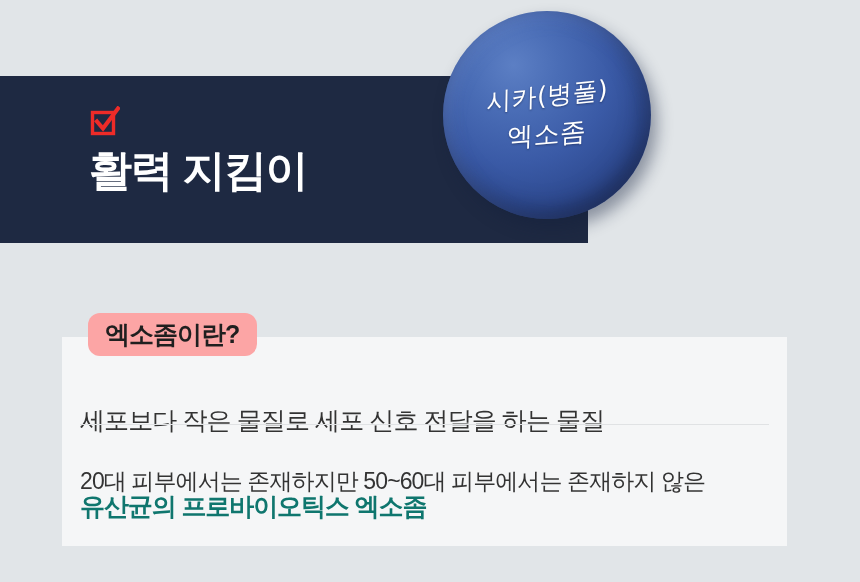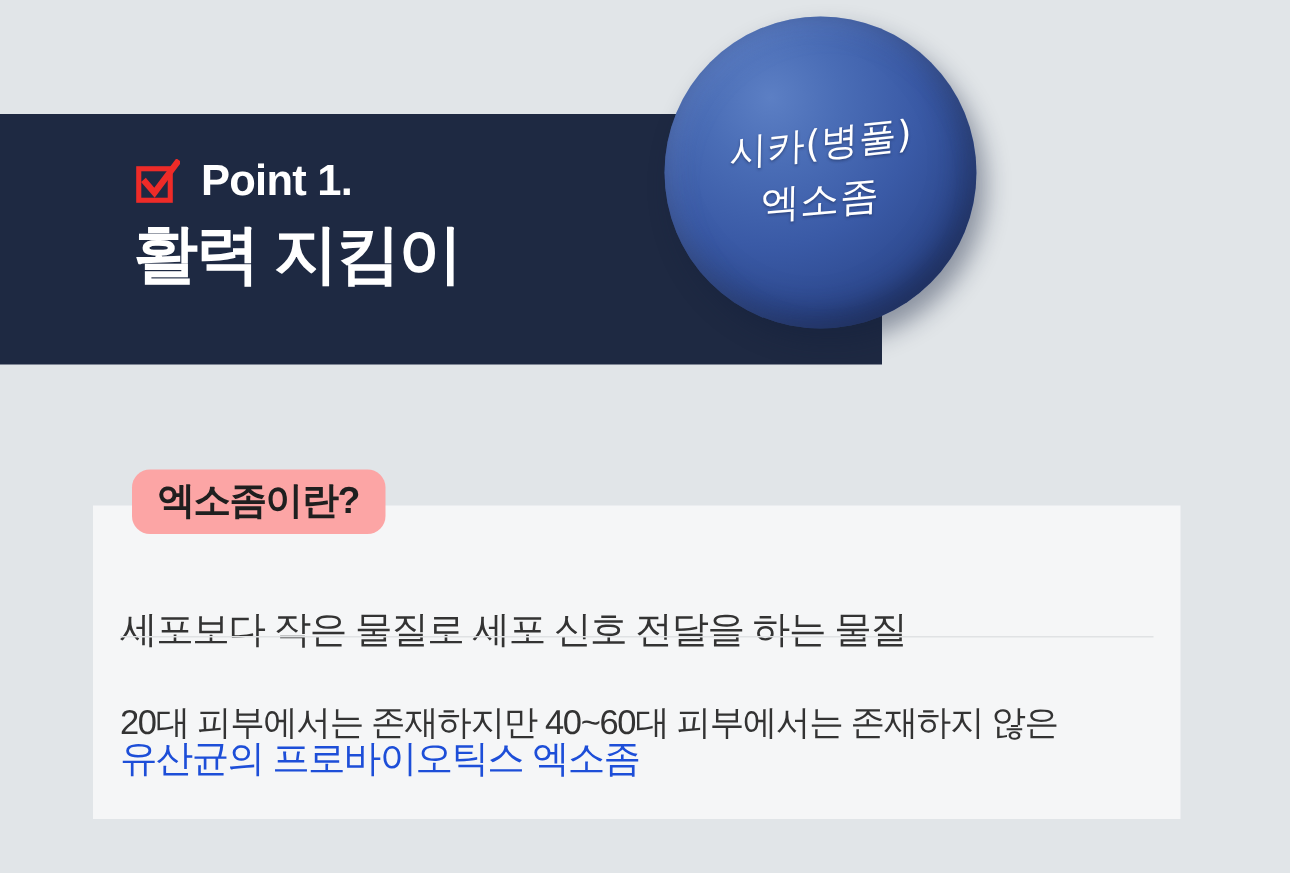--- a/index.html
+++ b/index.html
@@ -160,22 +160,22 @@
     font-weight: normal;
   }
   .body-line.l2 {
     top: 470px;
     font-size: 23px;
     font-weight: normal;
   }
   .body-line.l3 {
     top: 494px;
     font-size: 25px;
-    font-weight: normal;
-    color: #1d4ed8;
+    font-weight: bold;
+    color: #0f766e;
     letter-spacing: -1.1px;
   }
 
   .divider {
     position: absolute;
     left: 80px;
     top: 424px;
     width: 689px;
     height: 1px;
     background: #e0e2e4;
@@ -186,21 +186,20 @@
 <body>
 
 <div class="header-band">
   <div class="point-line">
     <span class="check-icon">
       <svg width="30" height="30" viewBox="0 0 30 30" aria-hidden="true">
         <rect x="2.5" y="6.5" width="21" height="21" fill="none" stroke="#ee2b28" stroke-width="3.4"></rect>
         <path d="M7 15.5 L13 22.5 L28 2.5" fill="none" stroke="#ee2b28" stroke-width="4.2" stroke-linecap="square" stroke-linejoin="miter"></path>
       </svg>
     </span>
-    <span class="point-label">Point 1.</span>
   </div>
   <div class="headline">활력 지킴이</div>
 </div>
 
 <div class="badge-wrap">
   <div class="badge-sphere">
     <span class="badge-line">시카(병풀)</span>
     <span class="badge-line second">엑소좀</span>
   </div>
 </div>
@@ -208,14 +207,14 @@
 <div class="content-card"></div>
 
 <div class="chip">
   <span class="chip-label">엑소좀이란?</span>
 </div>
 
 <div class="body-line l1">세포보다 작은 물질로 세포 신호 전달을 하는 물질</div>
 
 <div class="divider"></div>
 
-<div class="body-line l2">20대 피부에서는 존재하지만 40~60대 피부에서는 존재하지 않은</div>
+<div class="body-line l2">20대 피부에서는 존재하지만 50~60대 피부에서는 존재하지 않은</div>
 <div class="body-line l3">유산균의 프로바이오틱스 엑소좀</div>
 
 </body></html>

